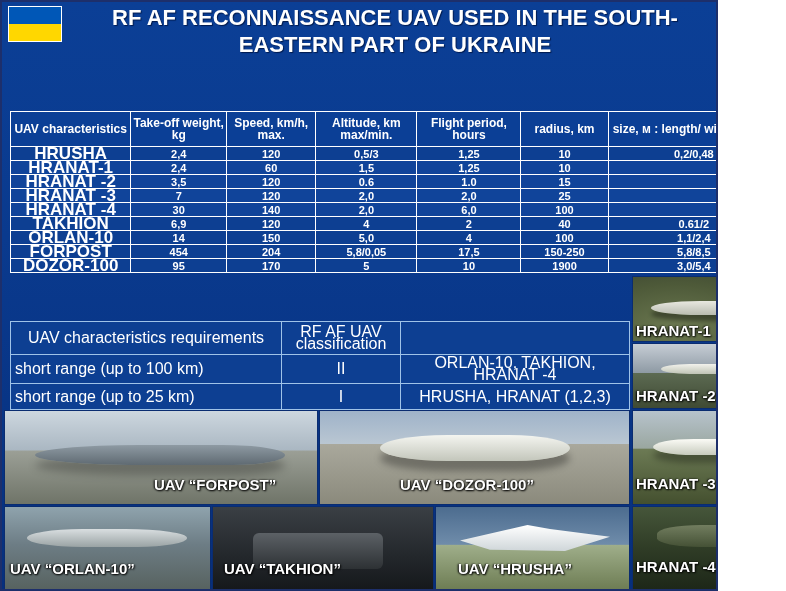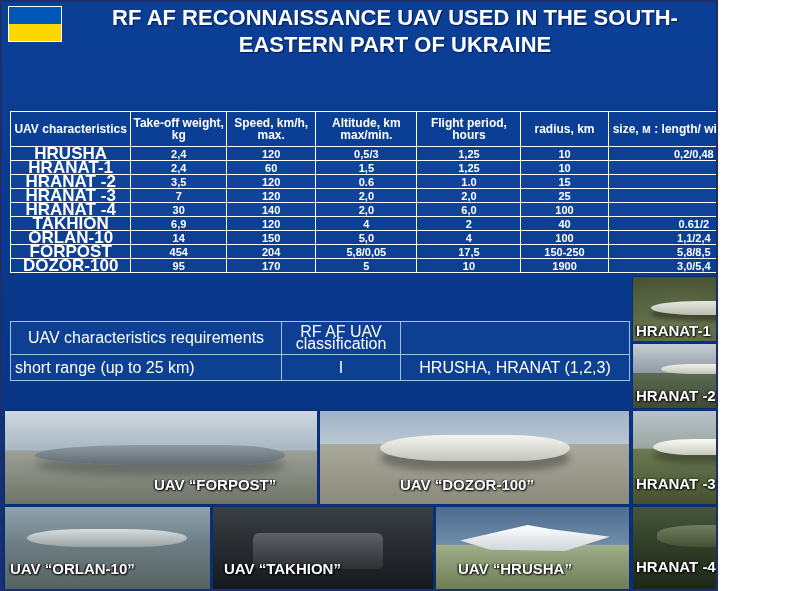--- a/index.html
+++ b/index.html
@@ -399,20 +399,25 @@
   </table>
 
   <table class="class-table">
     <tbody>
       <tr class="hdr">
         <td class="req center">UAV characteristics requirements</td>
         <td class="cls">RF AF UAV classification</td>
         <td class="uav"></td>
       </tr>
       <tr class="body">
+        <td class="req">short range (up to 100 km)</td>
+        <td class="cls">II</td>
+        <td class="uav">ORLAN-10, TAKHION, HRANAT -4</td>
+      </tr>
+      <tr class="body">
         <td class="req">short range (up to 25 km)</td>
         <td class="cls">I</td>
         <td class="uav">HRUSHA, HRANAT (1,2,3)</td>
       </tr>
     </tbody>
   </table>
 
   <div class="photos">
     <div class="photo p-hranat1"></div>
     <div class="photo p-hranat2"></div>

